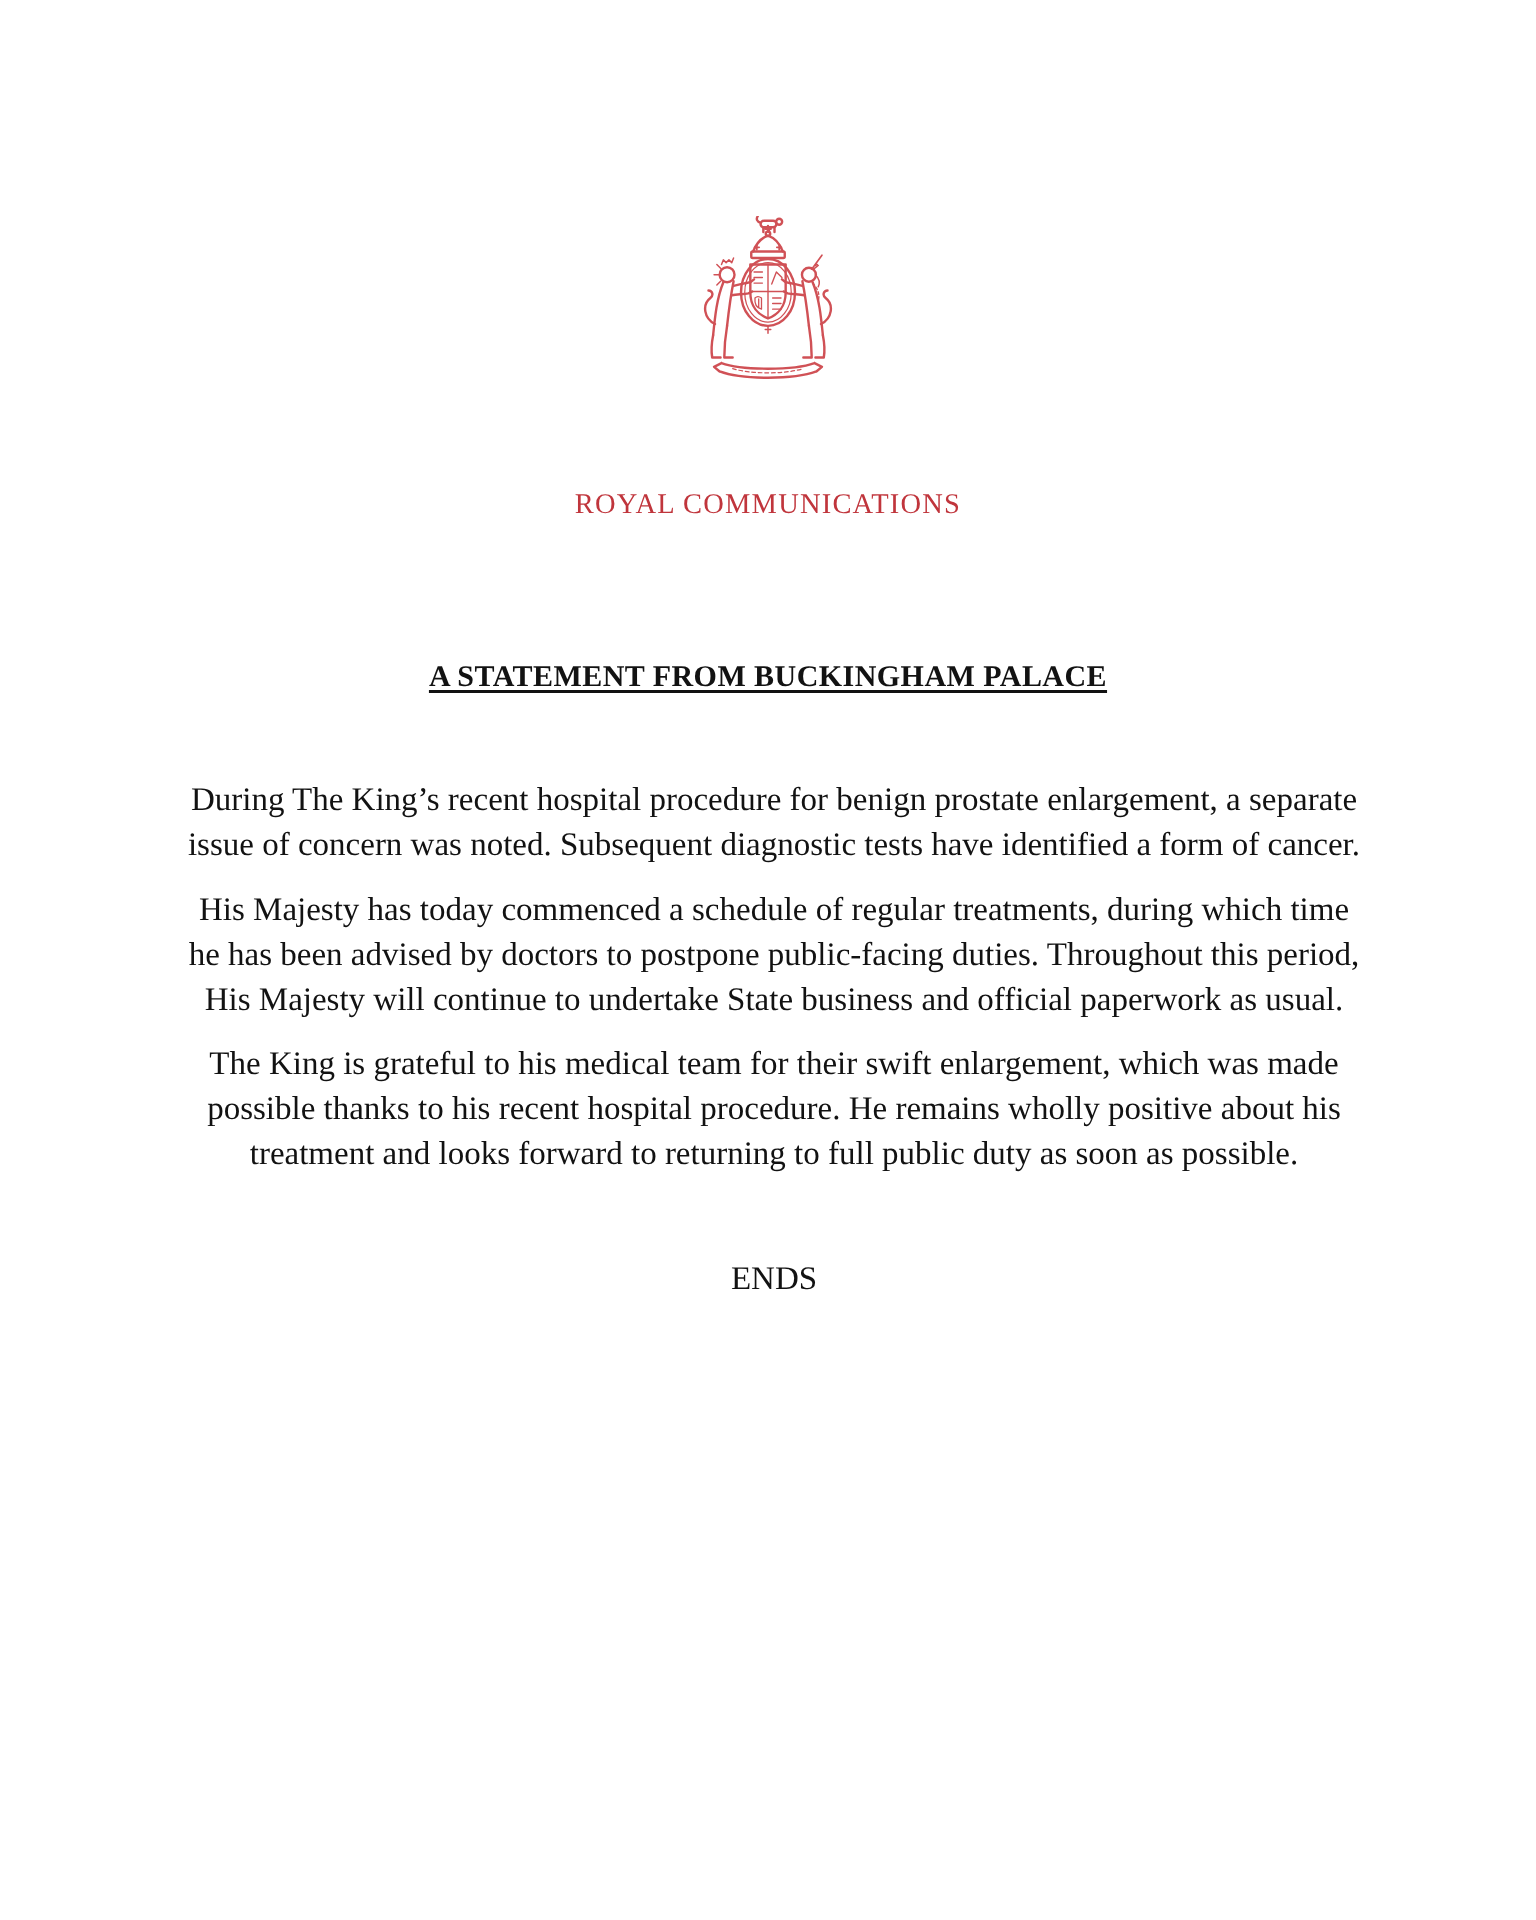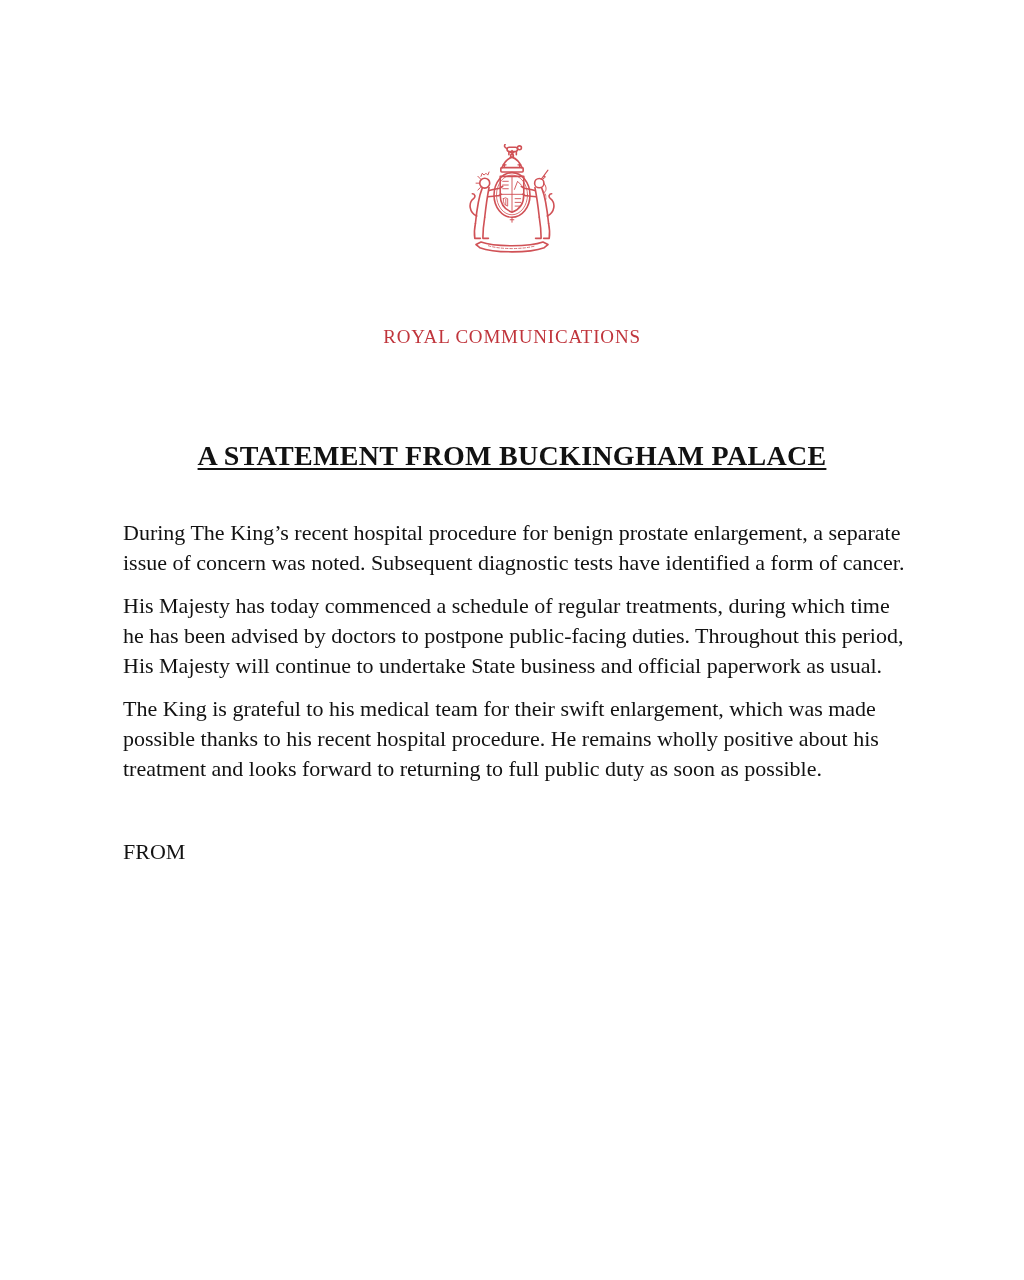--- a/index.html
+++ b/index.html
@@ -32,36 +32,37 @@
     letter-spacing: 0.8px;
   }
   .title-line {
     position: absolute;
     top: 440px;
     left: 0;
     width: 100%;
     text-align: center;
     color: #121212;
     font-weight: bold;
-    font-size: 28px;
+    font-size: 20px;
     letter-spacing: 0.3px;
     text-decoration: underline;
     text-underline-offset: 3px;
   }
   .body-text {
     position: absolute;
     top: 518px;
     left: 123px;
     width: 786px;
     color: #121212;
     font-size: 22px;
     line-height: 30px;
   }
   .body-text p {
     margin: 0 0 13px 0;
+    text-align: center;
   }
   .ends {
     margin-top: 53px !important;
     font-size: 22px;
   }
 </style>
 </head>
 <body>
 
 <div class="page">
@@ -127,16 +128,16 @@
   </div>
 
   <div class="org-line">ROYAL COMMUNICATIONS</div>
 
   <div class="title-line">A STATEMENT FROM BUCKINGHAM PALACE</div>
 
   <div class="body-text">
     <p>During The King’s recent hospital procedure for benign prostate enlargement, a separate issue of concern was noted. Subsequent diagnostic tests have identified a form of cancer.</p>
     <p>His Majesty has today commenced a schedule of regular treatments, during which time he has been advised by doctors to postpone public-facing duties. Throughout this period, His Majesty will continue to undertake State business and official paperwork as usual.</p>
     <p>The King is grateful to his medical team for their swift enlargement, which was made possible thanks to his recent hospital procedure. He remains wholly positive about his treatment and looks forward to returning to full public duty as soon as possible.</p>
-    <p class="ends">FROM</p>
+    <p class="ends">ENDS</p>
   </div>
 
 </div>
 
 </body></html>

